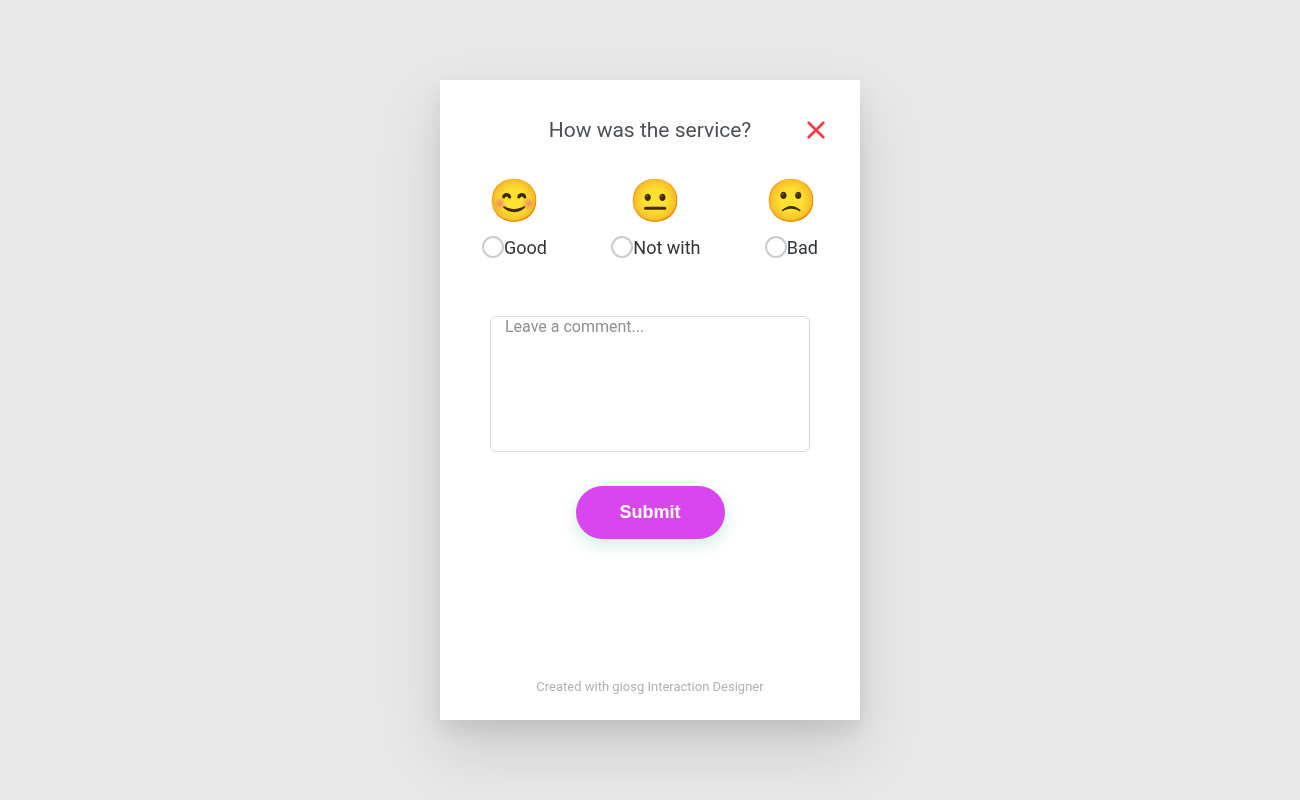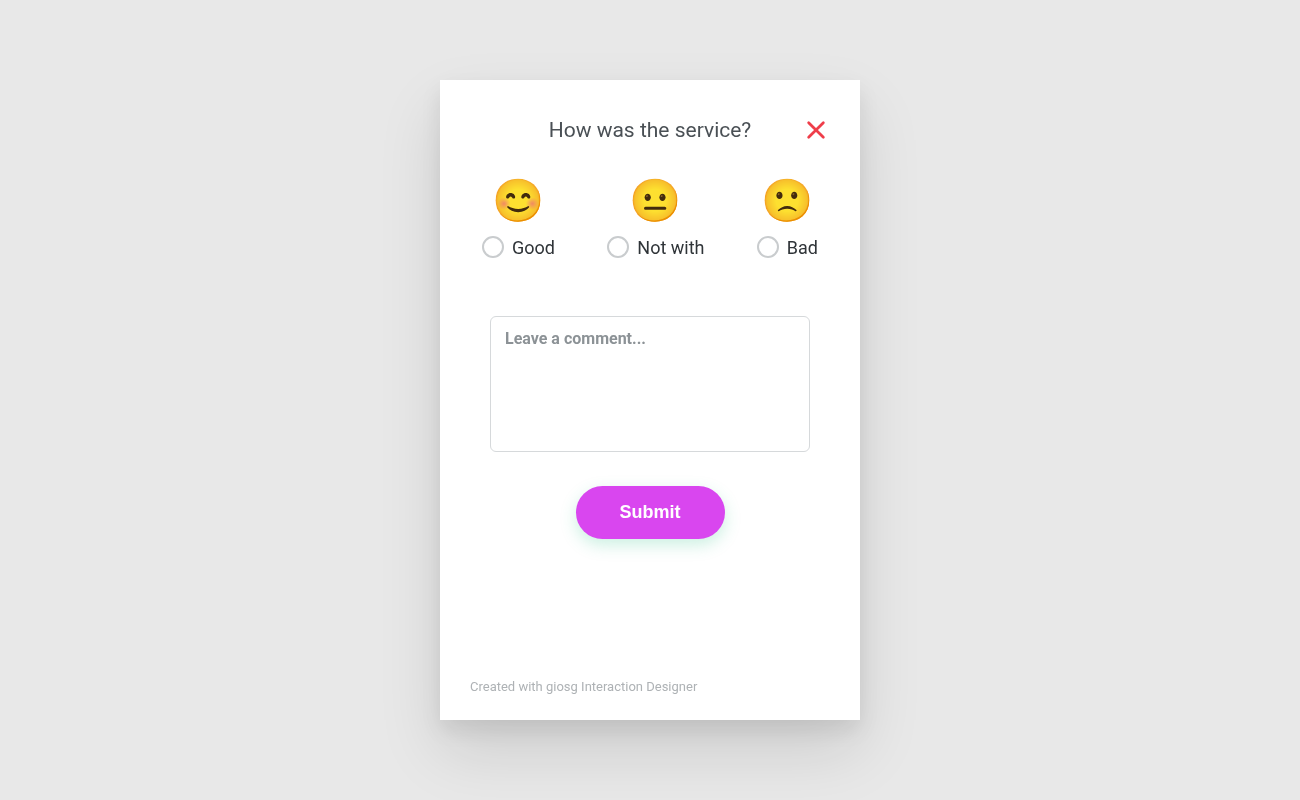--- a/index.html
+++ b/index.html
@@ -69,66 +69,64 @@
     }
     .emoji {
       font-size: 42px;
       line-height: 1;
       margin-bottom: 14px;
       user-select: none;
     }
     .radio-row {
       display: flex;
       align-items: center;
-      gap: 8px;
     }
     .radio {
       width: 22px;
       height: 22px;
       border: 2px solid #c9ccce;
       border-radius: 50%;
       background: #fff;
     }
     .option-label {
       font-size: 18px;
       color: #2f3438;
     }
     .comment-box {
       width: 320px;
       height: 136px;
       align-self: center;
       border: 1px solid #d6d9db;
       border-radius: 6px;
-      padding: 12px 14px;
+      padding: 0 14px;
       font-size: 16px;
       color: #2f3438;
       font-family: inherit;
       resize: none;
       outline: none;
       margin-bottom: 34px;
-      font-weight: bold;
     }
     .comment-box::placeholder {
       color: #8c9296;
     }
     .submit-btn {
       align-self: center;
       background: #d946ef;
       color: #ffffff;
       border: none;
       font-size: 18px;
       font-weight: 600;
       padding: 16px 44px;
       border-radius: 999px;
       cursor: pointer;
       box-shadow: 0 6px 16px rgba(52,194,139,0.25);
     }
     .footer {
       margin-top: auto;
-      text-align: left;
+      text-align: center;
       font-size: 13px;
       color: #aeb2b5;
       padding-bottom: 6px;
     }
   </style>
 </head>
 <body>
 
 <div class="card">
 

